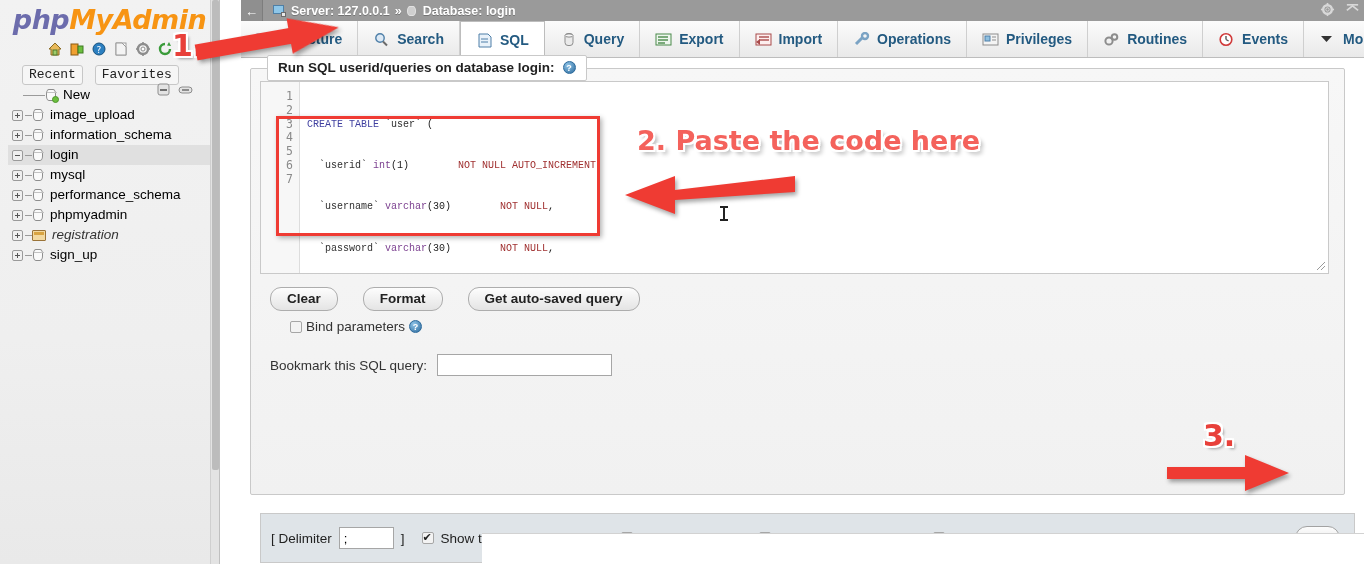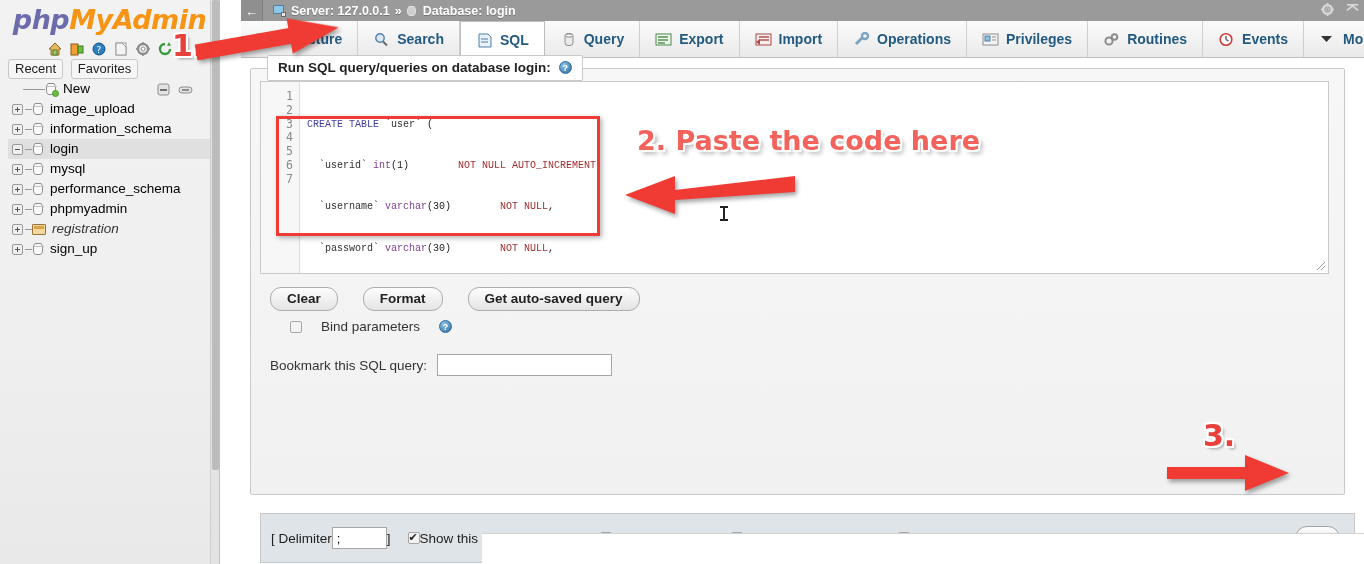--- a/index.html
+++ b/index.html
@@ -35,21 +35,21 @@
     font-size: 27px; font-weight: bold; font-style: italic;
     letter-spacing: -0.5px;
   }
   .logo .php { color: #6c6cac; }
   .logo .mya { color: #f79413; }
   .logo-icons {
     display: flex; justify-content: center; align-items: center;
     gap: 6px; margin-top: 4px; height: 20px;
   }
   .logo-icons .ic { width: 16px; height: 16px; display: inline-block; }
-  .quicklinks { margin-top: 0; padding-left: 8px; }
+  .quicklinks { margin-top: 6px; padding-left: 22px; font-family: Liberation Mono, monospace; }
   .ql-btn {
     display: inline-block;
     border: 1px solid #c7c7c7;
     background: #f6f6f6;
     border-radius: 3px;
     padding: 1px 6px 2px 6px;
     font-size: 13px; color: #222;
     margin-right: 4px;
   }
   .panel-toggles {
@@ -245,21 +245,21 @@
     display: flex; align-items: center; gap: 25px;
   }
   .pbtn {
     border: 1px solid #adadad; border-radius: 11px;
     background: linear-gradient(to bottom,#fdfdfd,#e4e4e4);
     padding: 3px 16px 4px 16px;
     font-size: 13.5px; font-weight: bold; color: #222;
   }
   .bindrow {
     position: absolute; left: 19px; top: 250px;
-    display: flex; align-items: center; gap: 19px;
+    display: flex; align-items: center; gap: 4px;
     font-size: 13.5px; color: #333; padding-left: 20px;
   }
   .cbox {
     width: 12px; height: 12px; border: 1px solid #a6a6a6;
     background: #f3f3f3; border-radius: 2px;
     display: inline-block; position: relative; flex: 0 0 auto;
   }
   .cbox.checked:after {
     content: "✔"; position: absolute; left: 0px; top: -3px;
     font-size: 11px; color: #222; line-height: 14px;
@@ -275,21 +275,21 @@
     font-family: "Liberation Sans", sans-serif; font-size: 13px;
     padding: 0 4px;
   }
   .footerbar {
     position: absolute; left: 9px; top: 444px;
     width: 1095px; height: 50px;
     background: #dfe4e8; border: 1px solid #c9c9c9;
     display: flex; align-items: center;
     font-size: 13.5px; color: #222;
   }
-  .footerbar .grp { display: flex; align-items: center; }
+  .footerbar .grp { display: flex; align-items: center; gap: 7px; }
   .delimiter-input {
     width: 55px; height: 22px; border: 1px solid #a6a6a6;
     background: #fff; font-size: 13px; padding: 0 4px;
     font-family: "Liberation Sans", sans-serif;
   }
   .gobtn {
     border: 1px solid #a2a2a2; border-radius: 12px;
     background: linear-gradient(to bottom,#fcfcfc,#e2e2e2);
     padding: 3px 13px 4px 13px; font-size: 13px; color: #222;
   }
@@ -646,21 +646,21 @@
         </span>
         <span>More</span>
       </div>
     </div>
 
     <div id="content">
 
       <div class="formbox">
 
         <div class="legend">
-          <span>Run SQL query/queries on database login:</span>
+          <span>Run SQL userid/queries on database login:</span>
           <span class="help-icon">?</span>
         </div>
 
         <div class="sqlbox">
           <div class="gutter">
             <div>1</div>
             <div>2</div>
             <div>3</div>
             <div>4</div>
             <div>5</div>

